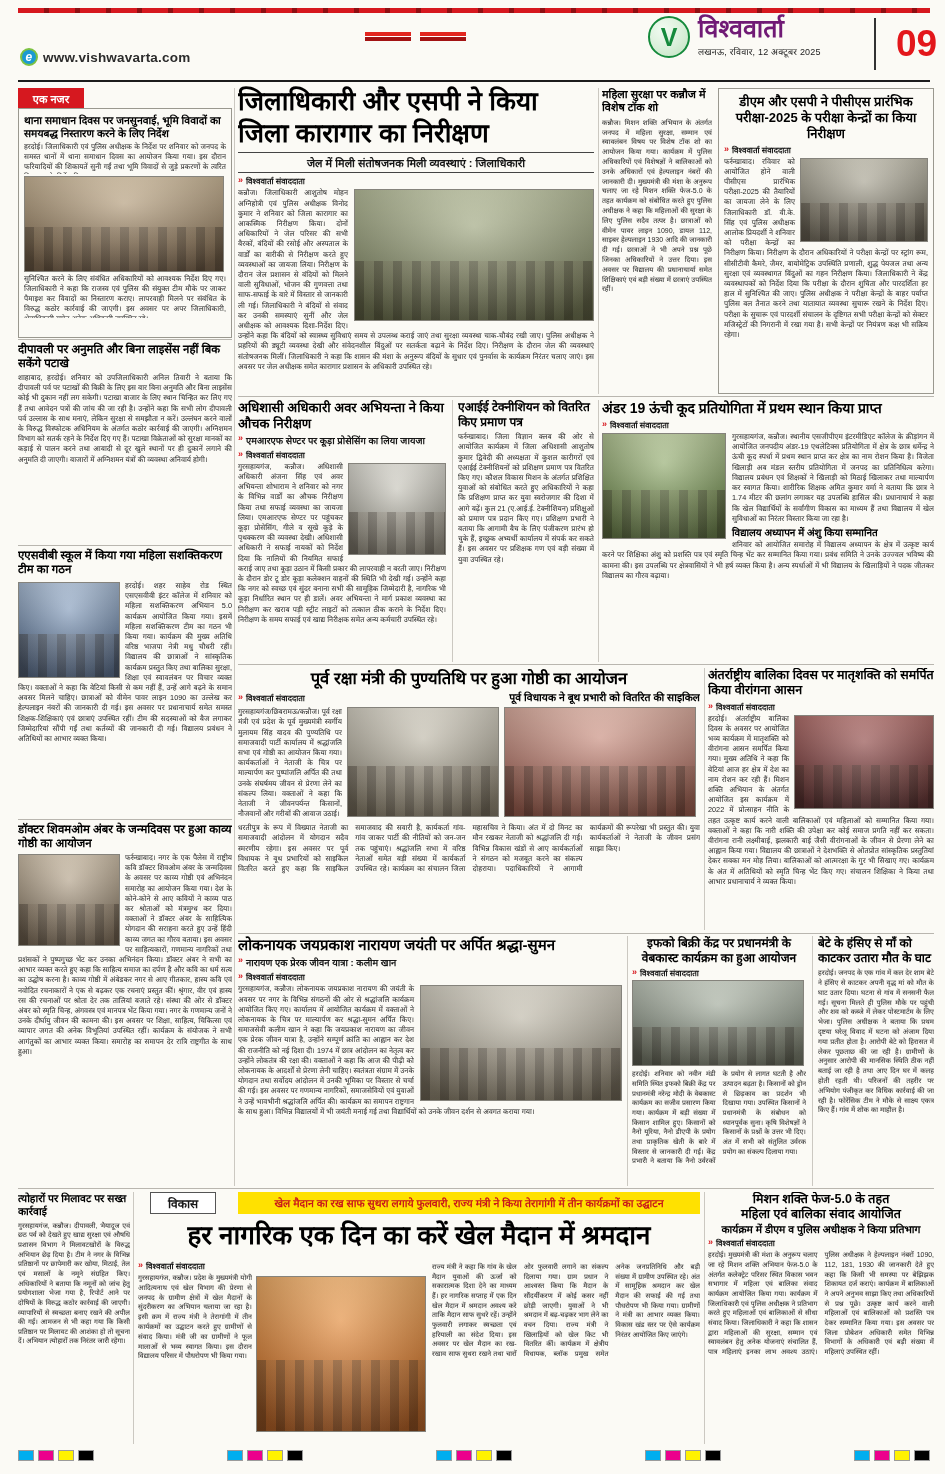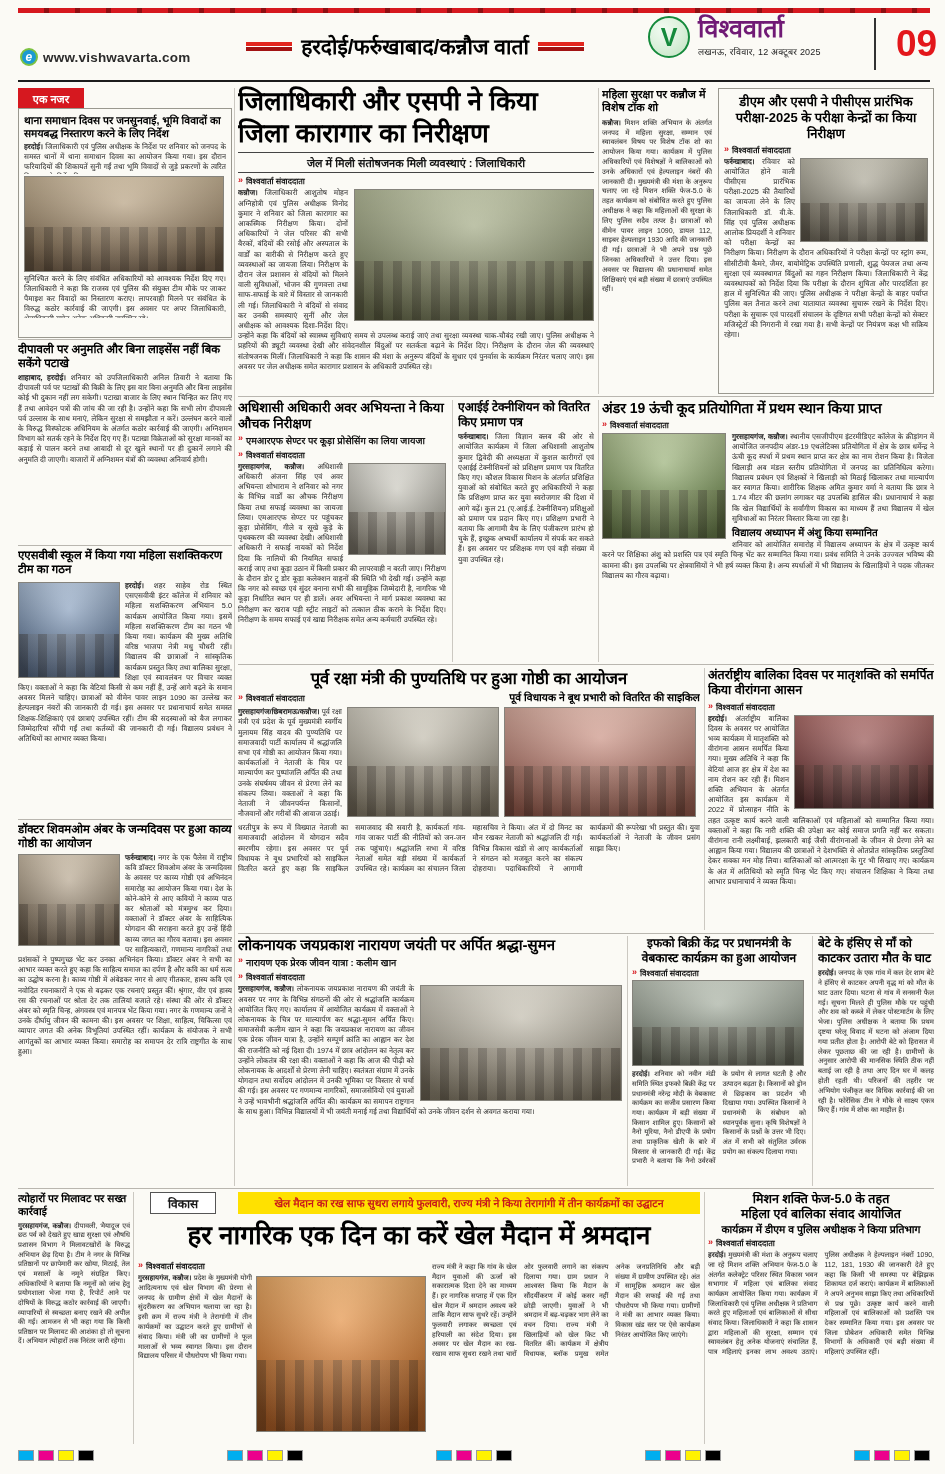--- a/index.html
+++ b/index.html
@@ -3,21 +3,21 @@
 <meta charset="utf-8">
 <style>
 *{margin:0;padding:0;box-sizing:border-box}
 html,body{background:#e9e8e3}
 .sheet{position:relative;width:945px;height:1474px;margin:0 auto;background:#fbfaf5;
   font-family:"Liberation Sans","DejaVu Sans",sans-serif;color:#161616;overflow:hidden}
 .abs{position:absolute}
 .art{overflow:hidden}
 .hl{font-weight:bold;line-height:1.22;color:#000}
 .body-txt{font-size:7.3px;line-height:1.4;text-align:justify;color:#1f1f1f;overflow:hidden}
-.dl{font-weight:bold}
+.dl{font-weight:normal}
 .byline{font-size:8px;font-weight:bold;color:#111;display:flex;align-items:center;gap:3px;margin:2px 0}
 .arrow{color:#d6181f;font-weight:bold;font-size:9px;line-height:1}
 .c2{column-count:2;column-gap:7px}
 .c3{column-count:3;column-gap:7px}
 .c4{column-count:4;column-gap:7px}
 .hrule{background:#b9b6af;height:1px}
 .vrule{background:#cbc8c1;width:1px}
 
 .top-dashes{background:repeating-linear-gradient(90deg,#d6181f 0 26px,#8e0f12 26px 31px)}
 .site{display:flex;align-items:center;gap:5px;font-size:13.5px;font-weight:bold;color:#2b2b2b;letter-spacing:.2px}
@@ -68,21 +68,20 @@
 
   <div class="abs top-dashes" style="left:18px;top:8px;width:912px;height:5px"></div>
 
   <div class="abs site" style="left:20px;top:48px">
     <span class="site-icon">e</span>
     <span>www.vishwavarta.com</span>
   </div>
 
   <div class="abs section-title-wrap" style="left:200px;top:32px;width:430px">
     <span class="red-bar"></span>
-    <h1 class="section-title">हरदोई/फर्रुखाबाद/कन्नौज वार्ता</h1>
     <span class="red-bar"></span>
   </div>
 
   <div class="abs masthead" style="left:648px;top:16px">
     <span class="mast-logo">V</span>
     <span class="mast-txt">
       <b class="mast-name">विश्ववार्ता</b>
       <small class="mast-date">लखनऊ, रविवार, 12 अक्टूबर 2025</small>
     </span>
   </div>

